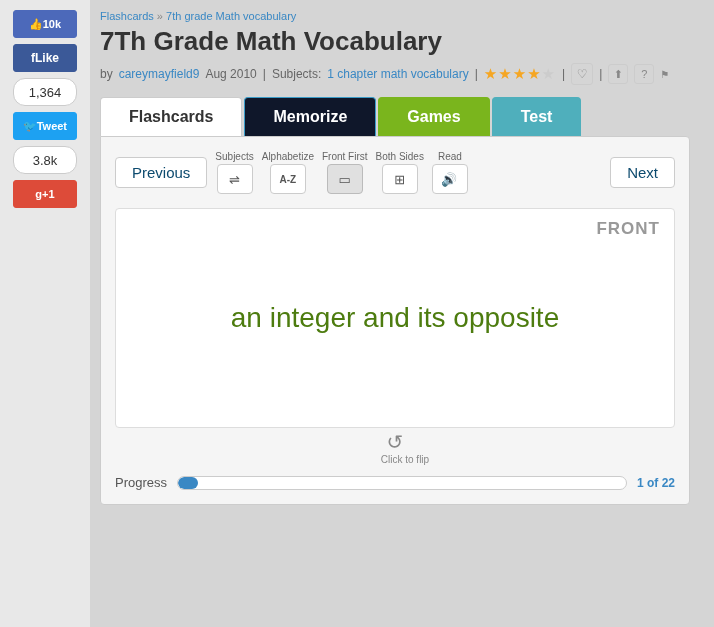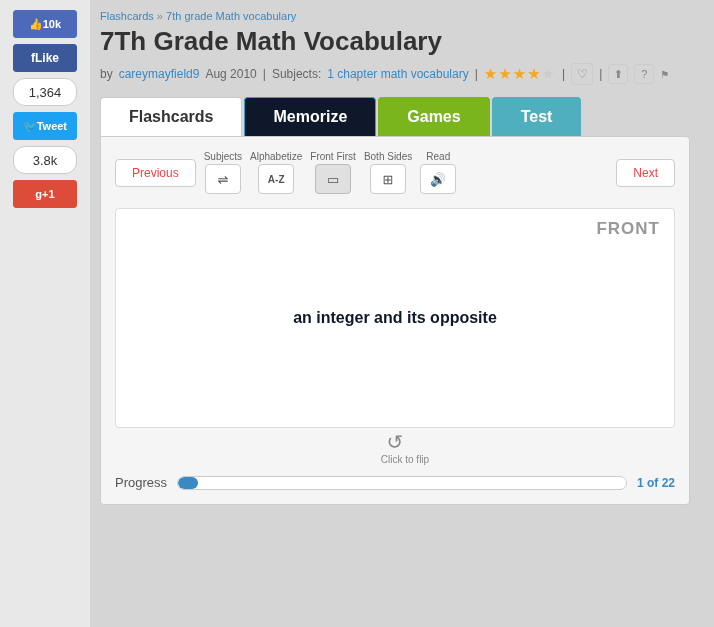--- a/index.html
+++ b/index.html
@@ -207,22 +207,22 @@
     }
     .ctrl-btn.active {
       background: #e0e0e0;
       border-color: #bbb;
     }
     .nav-btn {
       padding: 6px 16px;
       border: 1px solid #ccc;
       background: white;
       border-radius: 4px;
-      font-size: 12px;
-      color: #ef4444;
+      font-size: 15px;
+      color: #0c4a6e;
       cursor: pointer;
     }
     .spacer { flex: 1; }
 
     
     .card-area {
       background: white;
       border: 1px solid #ddd;
       border-radius: 4px;
       min-height: 220px;
@@ -234,25 +234,24 @@
     .card-label {
       position: absolute;
       top: 10px;
       right: 14px;
       font-size: 17px;
       color: #999;
       font-weight: bold;
       letter-spacing: 1px;
     }
     .card-content {
-      font-size: 16px;
-      color: #0f172a;
+      font-size: 28px;
+      color: #4d7c0f;
       text-align: center;
       padding: 20px;
-      font-weight: bold;
     }
 
     
     .progress-row {
       display: flex;
       align-items: center;
       gap: 10px;
       margin-top: 10px;
       font-size: 13px;
       color: #555;

